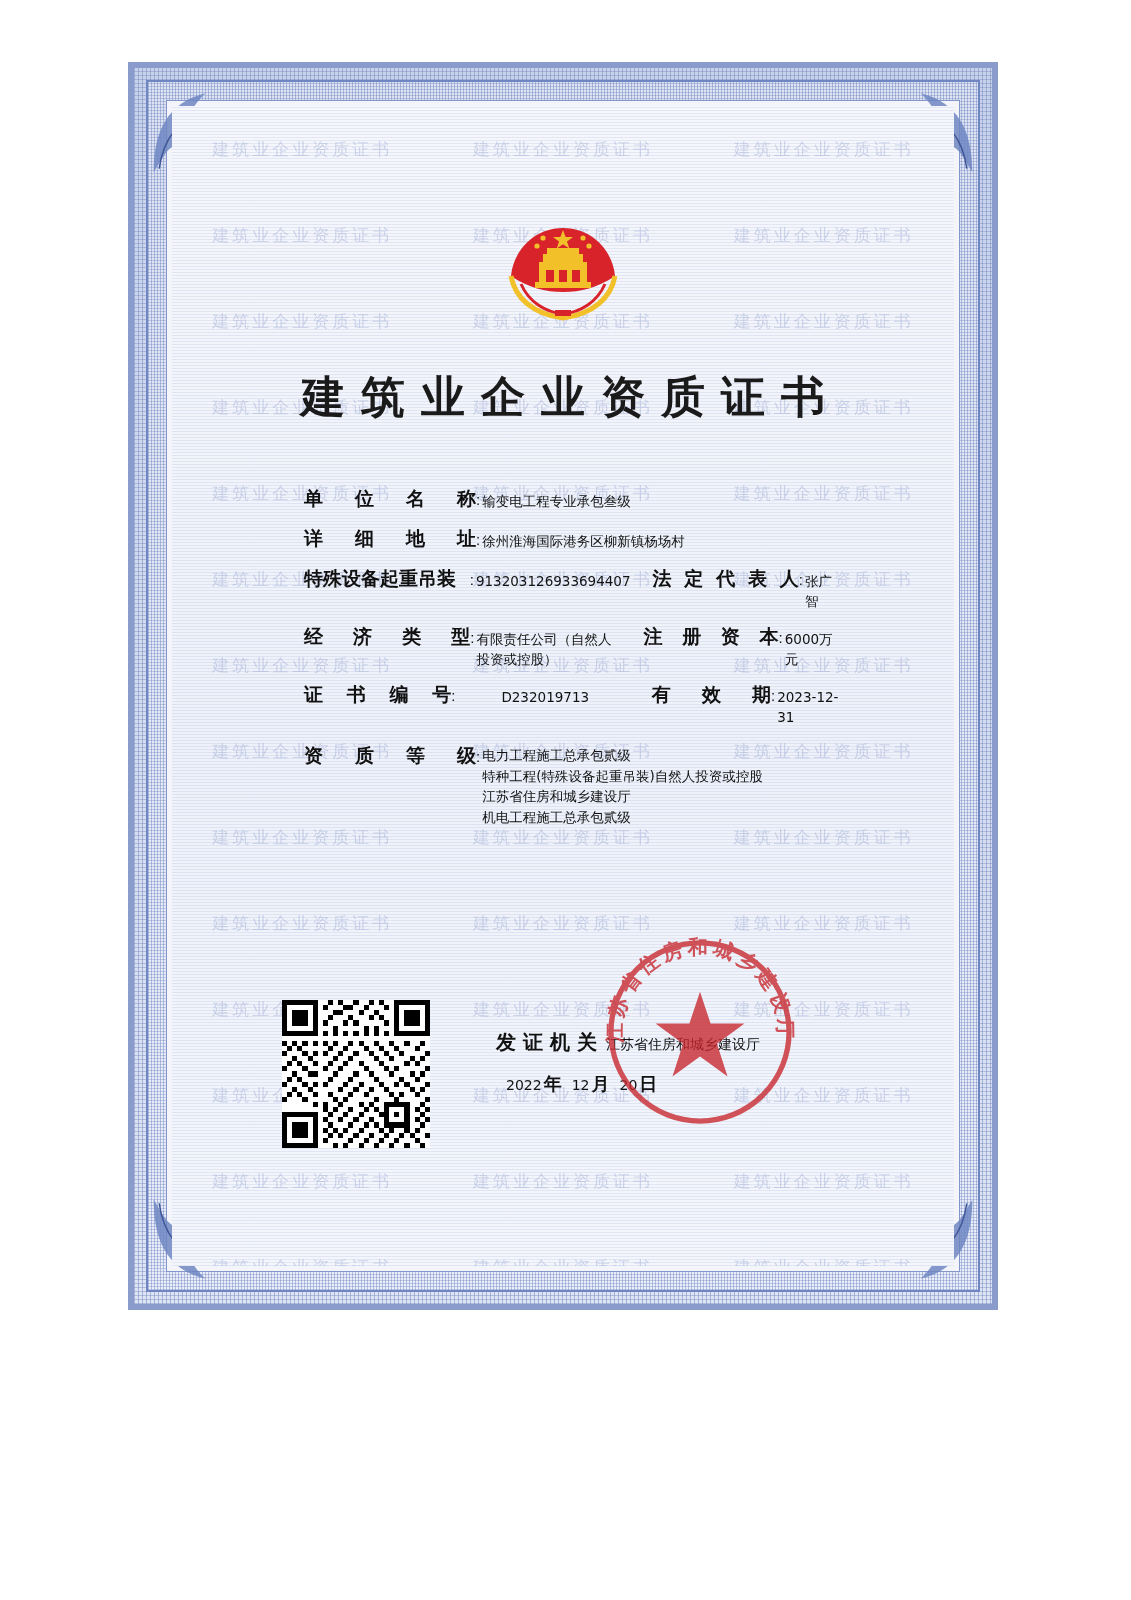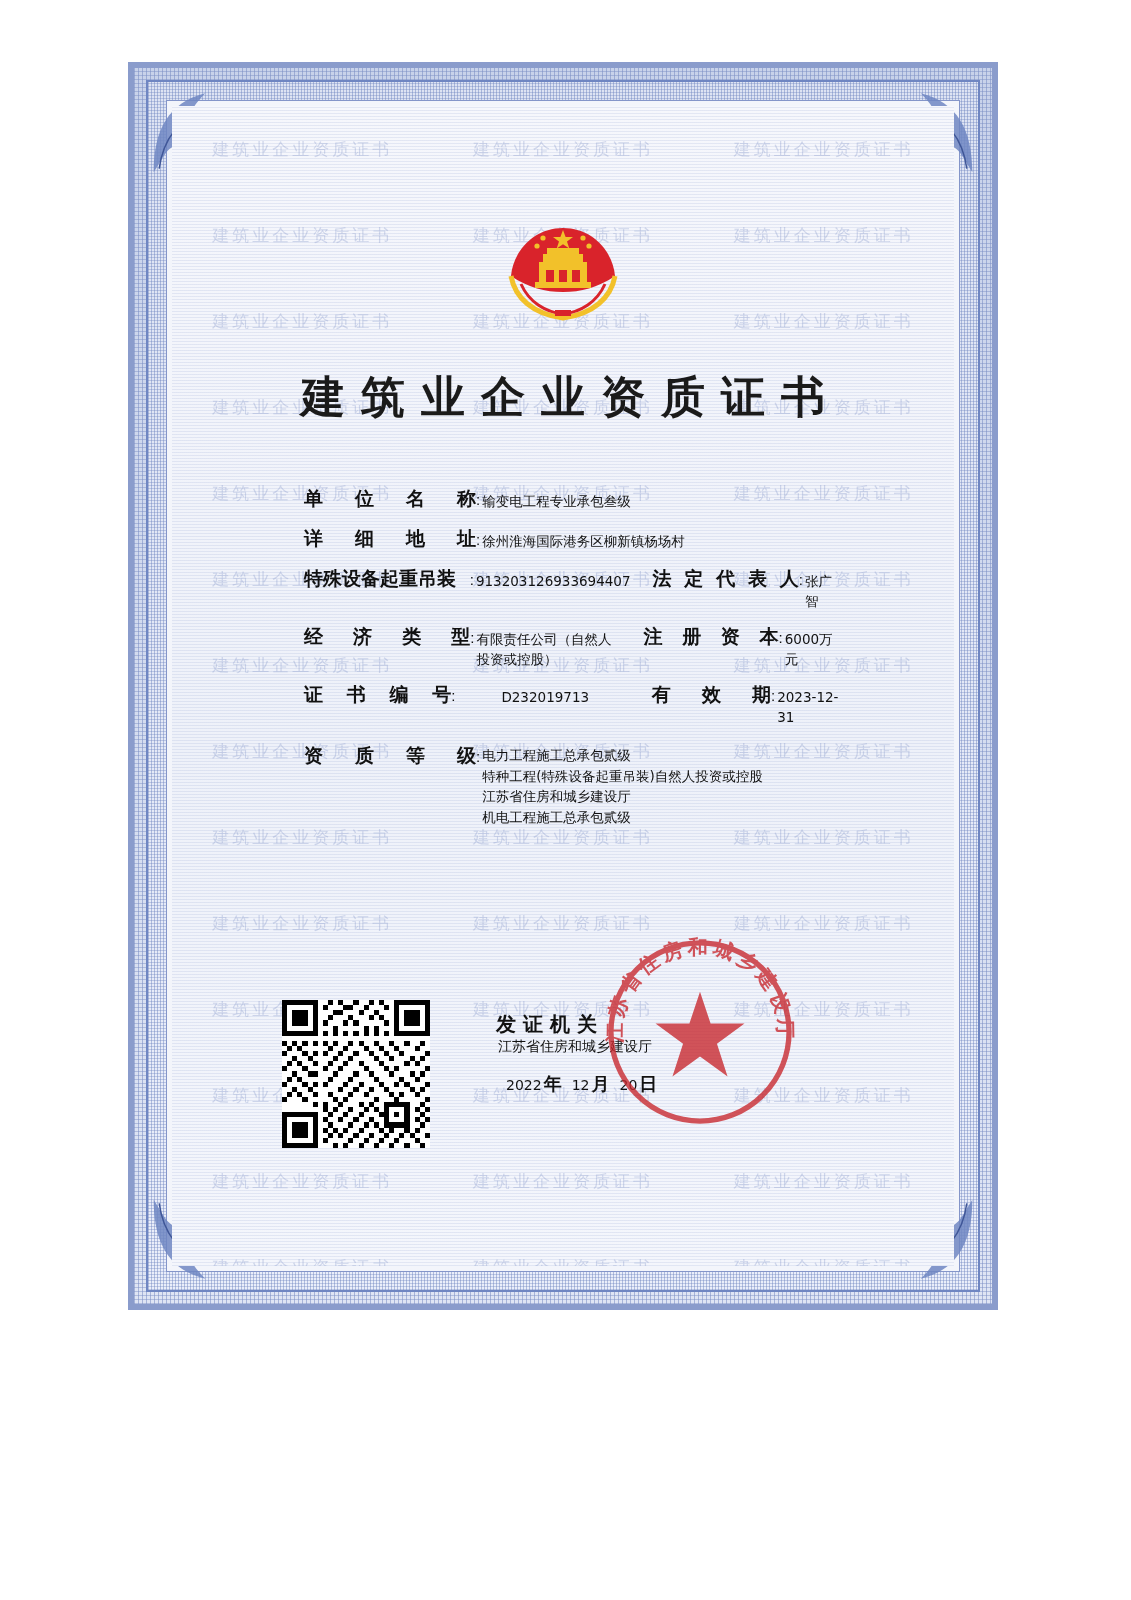--- a/index.html
+++ b/index.html
@@ -193,21 +193,20 @@
   .issuer {
     position: absolute;
     right: 118px;
     bottom: 170px;
     width: 340px;
   }
   .issuer-line {
     display: flex;
     align-items: baseline;
     justify-content: flex-start;
-    flex-direction: column;
   }
   .issuer-label {
     font-family: "DejaVu Sans", sans-serif;
     font-size: 20px;
     font-weight: bold;
     letter-spacing: 7px;
     color: #111;
   }
   .issuer-name {
     font-family: "DejaVu Sans", sans-serif;

